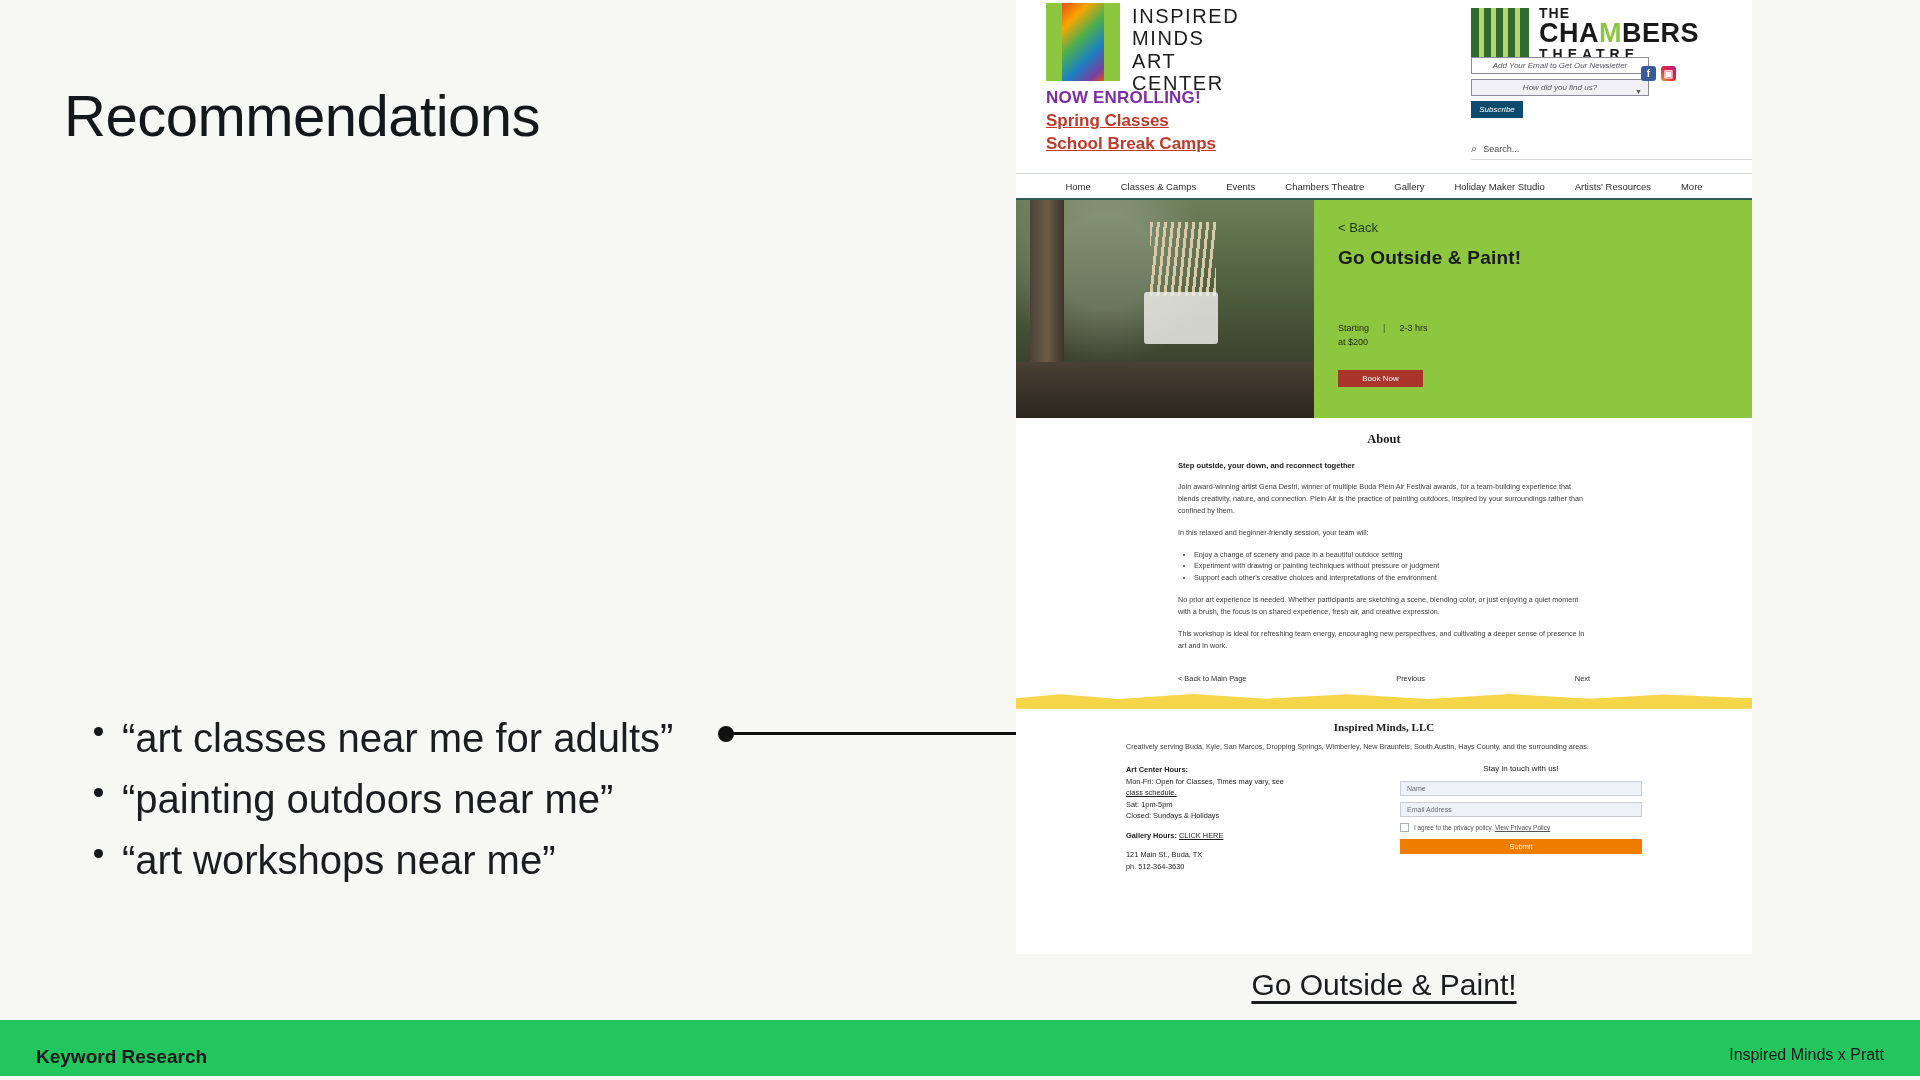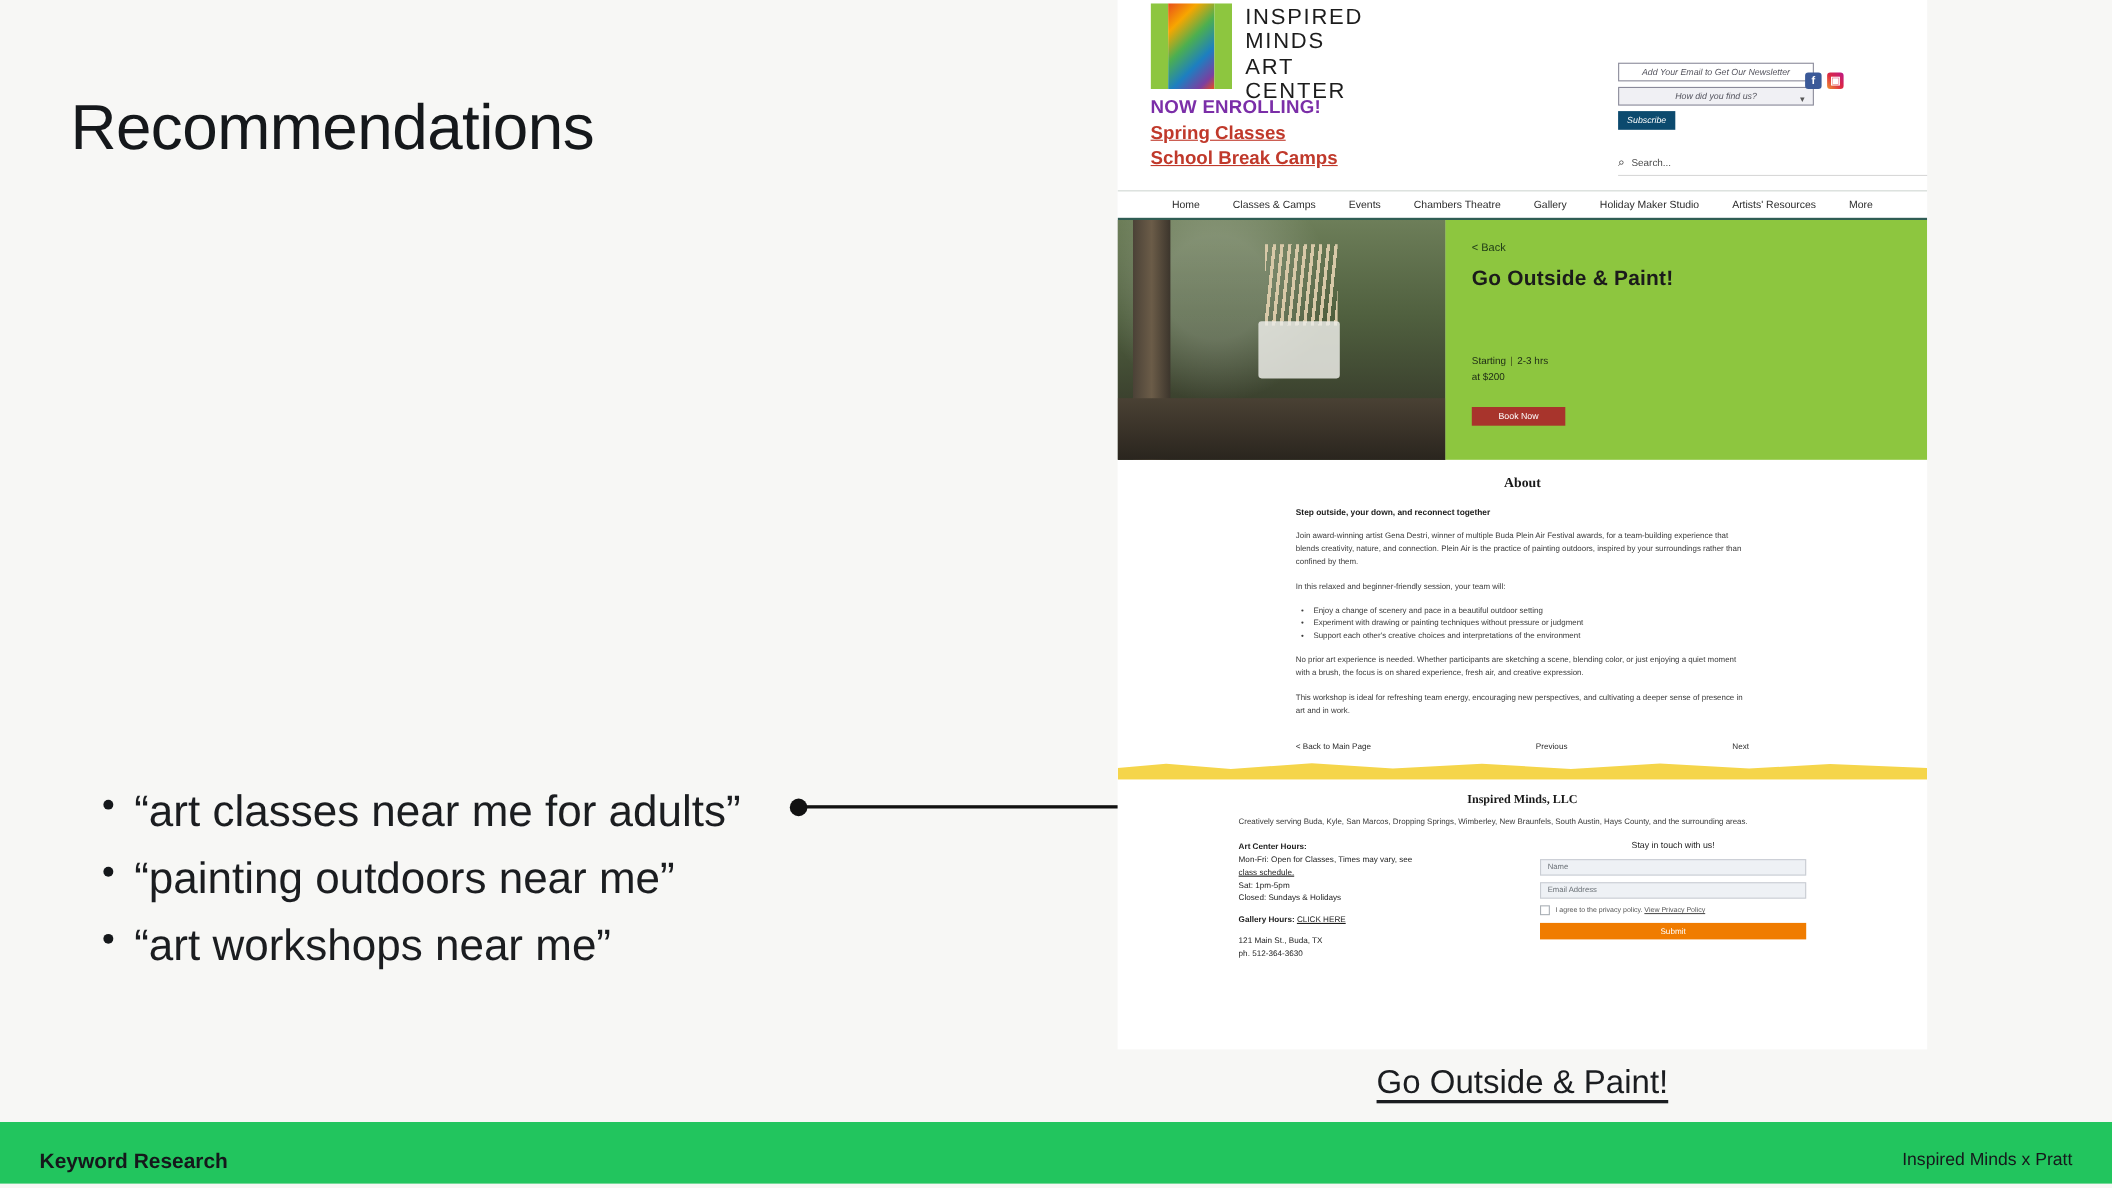--- a/index.html
+++ b/index.html
@@ -132,24 +132,24 @@
       linear-gradient(180deg, #6d7e59 0%, #50603f 40%, #2c2b22 100%),
       linear-gradient(90deg, #47523b 0%, #7b8a66 55%, #3a3a2c 100%);
       position: relative; overflow: hidden;
   }
   .hero-img .trunk { position: absolute; left: 14px; top: 0; width: 34px; height: 100%; background: linear-gradient(90deg,#4b4237,#6b5c48,#3c352c); }
   .hero-img .jar { position: absolute; left: 128px; top: 92px; width: 74px; height: 52px; background: rgba(235,235,230,.85); border-radius: 3px; }
   .hero-img .brushes { position: absolute; left: 134px; top: 22px; width: 66px; height: 74px;
     background: repeating-linear-gradient(96deg, #d8c9a8 0 3px, rgba(0,0,0,0) 3px 7px); }
   .hero-img .table { position: absolute; left: 0; bottom: 0; width: 100%; height: 56px; background: linear-gradient(180deg,#4a4134,#2a251e); }
   .hero-right { flex: 1; background: #8dc63f; position: relative; padding: 20px 0 0 24px; }
-  .hero-back { font-size: 10px; color: #1e3a17; margin-bottom: 12px; }
+  .hero-back { font-size: 13px; color: #1e3a17; margin-bottom: 12px; }
   .hero-title { font-size: 19px; font-weight: bold; color: #1b1b1b; letter-spacing: .2px; }
   .hero-meta { position: absolute; left: 24px; top: 122px; font-size: 9px; color: #1d2a15; line-height: 1.55; }
-  .hero-meta .row { display: flex; gap: 4px; }
+  .hero-meta .row { display: flex; gap: 14px; }
   .hero-meta .sep { color: #44551f; }
   .book-btn {
     position: absolute; left: 24px; top: 170px; width: 85px; height: 17px;
     background: #a8342c; color: #fff; font-size: 8px; text-align: center; line-height: 17px;
   }
 
   
   .about { padding: 14px 162px 8px 162px; }
   .about h3 { text-align: center; font-size: 12.5px; font-weight: bold; color: #1a1a1a; margin-bottom: 14px; font-family: "Liberation Serif", serif;}
   .about .lead { font-size: 7.6px; font-weight: bold; color: #1a1a1a; margin-bottom: 11px; }
@@ -228,20 +228,33 @@
           <div>CENTER</div>
         </div>
       </div>
 
       <div class="enrolling">
         <div class="now">NOW ENROLLING!</div>
         <a href="#">Spring Classes</a>
         <a href="#">School Break Camps</a>
       </div>
 
+      <div class="logo-ct">
+        <div class="ct-mark">
+          <i style="left:8px"></i>
+            <i style="left:20px"></i>
+            <i style="left:32px"></i>
+            <i style="left:44px"></i>
+        </div>
+        <div class="ct-txt">
+          <div class="l1">THE</div>
+          <div class="l2"><span>CHA</span><b>M</b><span>BERS</span></div>
+          <div class="l3">THEATRE</div>
+        </div>
+      </div>
 
       <div class="newsletter">
         <div class="nl-input">Add Your Email to Get Our Newsletter</div>
         <div class="nl-select">
           <span>How did you find us?</span>
           <span class="chev">▼</span>
         </div>
         <div class="nl-btn">Subscribe</div>
       </div>
 

